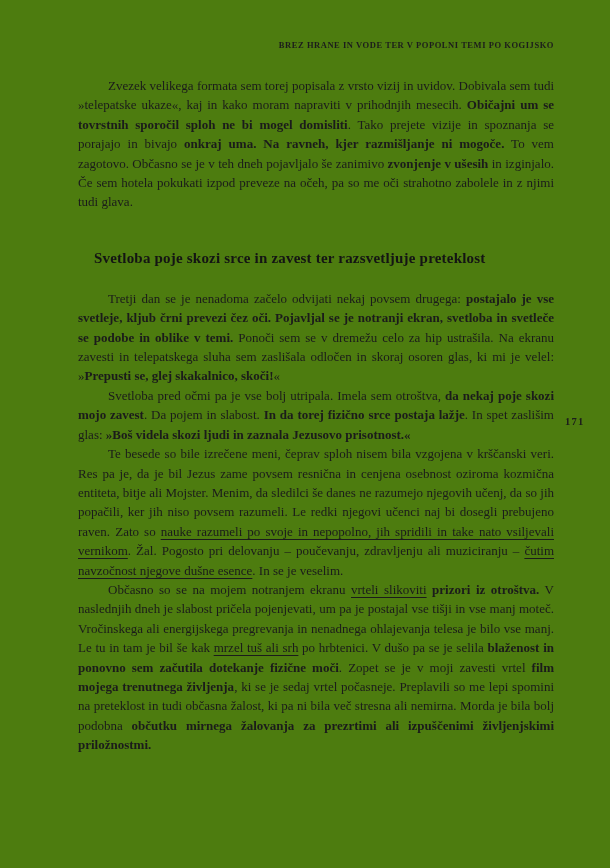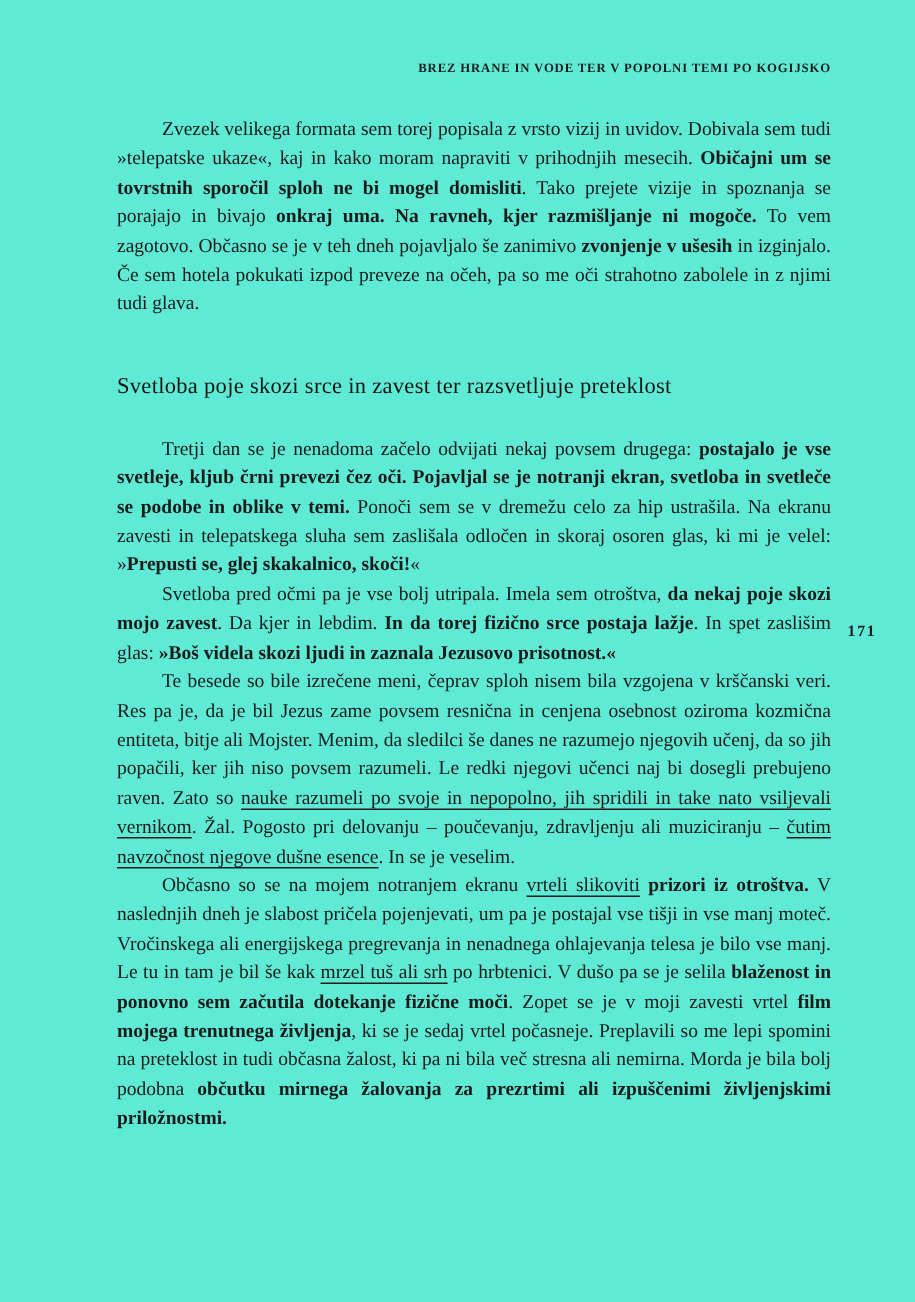--- a/index.html
+++ b/index.html
@@ -4,21 +4,21 @@
 <style>
   html, body {
     margin: 0;
     padding: 0;
     background: #ffffff;
   }
   .page {
     position: relative;
     width: 610px;
     height: 868px;
-    background: #5eead4;
+    background: #4d7c0f;
     color: #1a1a1a;
     font-family: "Liberation Serif", "DejaVu Serif", serif;
     overflow: hidden;
   }
   .running-header {
     position: absolute;
     top: 40px;
     left: 78px;
     width: 476px;
     text-align: right;
@@ -45,24 +45,24 @@
   }
   .para {
     margin: 0;
     font-size: 13px;
     line-height: 19.4px;
     text-align: justify;
     text-indent: 30px;
     color: #1b1b1b;
   }
   .section-heading {
-    margin: 36px 0 21px 0;
+    margin: 36px 0 21px 16px;
     font-size: 15px;
     line-height: 20px;
-    font-weight: 400;
+    font-weight: 700;
     color: #141414;
     letter-spacing: 0.2px;
   }
   .run-b { font-weight: 700; }
   .run-u {
     text-decoration: underline;
     text-decoration-thickness: 1px;
     text-underline-offset: 2.5px;
   }
 </style>
@@ -77,20 +77,20 @@
 
   <main class="text-block">
 
     <p class="para"><span>Zvezek velikega formata sem torej popisala z vrsto vizij in uvidov. Dobivala sem tudi »telepatske ukaze«, kaj in kako moram napraviti v prihodnjih mesecih. </span><span class="run-b">Običajni um se tovrstnih sporočil sploh ne bi mogel domisliti</span><span>. Tako prejete vizije in spoznanja se porajajo in bivajo </span><span class="run-b">onkraj uma. Na ravneh, kjer razmišljanje ni mogoče.</span><span> To vem zagotovo. Občasno se je v teh dneh pojavljalo še zanimivo </span><span class="run-b">zvonjenje v ušesih</span><span> in izginjalo. Če sem hotela pokukati izpod preveze na očeh, pa so me oči strahotno zabolele in z njimi tudi glava.</span></p>
 
     <h1 class="section-heading">Svetloba poje skozi srce in zavest ter razsvetljuje preteklost</h1>
 
     <p class="para"><span>Tretji dan se je nenadoma začelo odvijati nekaj povsem drugega: </span><span class="run-b">postajalo je vse svetleje, kljub črni prevezi čez oči. Pojavljal se je notranji ekran, svetloba in svetleče se podobe in oblike v temi.</span><span> Ponoči sem se v dremežu celo za hip ustrašila. Na ekranu zavesti in telepatskega sluha sem zaslišala odločen in skoraj osoren glas, ki mi je velel: »</span><span class="run-b">Prepusti se, glej skakalnico, skoči!</span><span>«</span></p>
 
 
-    <p class="para"><span>Svetloba pred očmi pa je vse bolj utripala. Imela sem otroštva, </span><span class="run-b">da nekaj poje skozi mojo zavest</span><span>. Da kjer in lebdim. </span><span class="run-b">In da torej fizično srce postaja lažje</span><span>. In spet zaslišim glas: </span><span class="run-b">»Boš videla skozi ljudi in zaznala Jezusovo prisotnost.«</span></p>
+    <p class="para"><span>Svetloba pred očmi pa je vse bolj utripala. Imela sem otroštva, </span><span class="run-b">da nekaj poje skozi mojo zavest</span><span>. Da pojem in slabost. </span><span class="run-b">In da torej fizično srce postaja lažje</span><span>. In spet zaslišim glas: </span><span class="run-b">»Boš videla skozi ljudi in zaznala Jezusovo prisotnost.«</span></p>
 
     <p class="para"><span>Te besede so bile izrečene meni, čeprav sploh nisem bila vzgojena v krščanski veri. Res pa je, da je bil Jezus zame povsem resnična in cenjena osebnost oziroma kozmična entiteta, bitje ali Mojster. Menim, da sledilci še danes ne razumejo njegovih učenj, da so jih popačili, ker jih niso povsem razumeli. Le redki njegovi učenci naj bi dosegli prebujeno raven. Zato so </span><span class="run-u">nauke razumeli po svoje in nepopolno, jih spridili in take nato vsiljevali vernikom</span><span>. Žal. Pogosto pri delovanju – poučevanju, zdravljenju ali muziciranju – </span><span class="run-u">čutim navzočnost njegove dušne esence</span><span>. In se je veselim.</span></p>
 
     <p class="para"><span>Občasno so se na mojem notranjem ekranu </span><span class="run-u">vrteli slikoviti</span><span> </span><span class="run-b">prizori iz otroštva.</span><span> V naslednjih dneh je slabost pričela pojenjevati, um pa je postajal vse tišji in vse manj moteč. Vročinskega ali energijskega pregrevanja in nenadnega ohlajevanja telesa je bilo vse manj. Le tu in tam je bil še kak </span><span class="run-u">mrzel tuš ali srh</span><span> po hrbtenici. V dušo pa se je selila </span><span class="run-b">blaženost in ponovno sem začutila dotekanje fizične moči</span><span>. Zopet se je v moji zavesti vrtel </span><span class="run-b">film mojega trenutnega življenja</span><span>, ki se je sedaj vrtel počasneje. Preplavili so me lepi spomini na preteklost in tudi občasna žalost, ki pa ni bila več stresna ali nemirna. Morda je bila bolj podobna </span><span class="run-b">občutku mirnega žalovanja za prezrtimi ali izpuščenimi življenjskimi priložnostmi.</span></p>
 
   </main>
 </div>
 
 </body></html>

